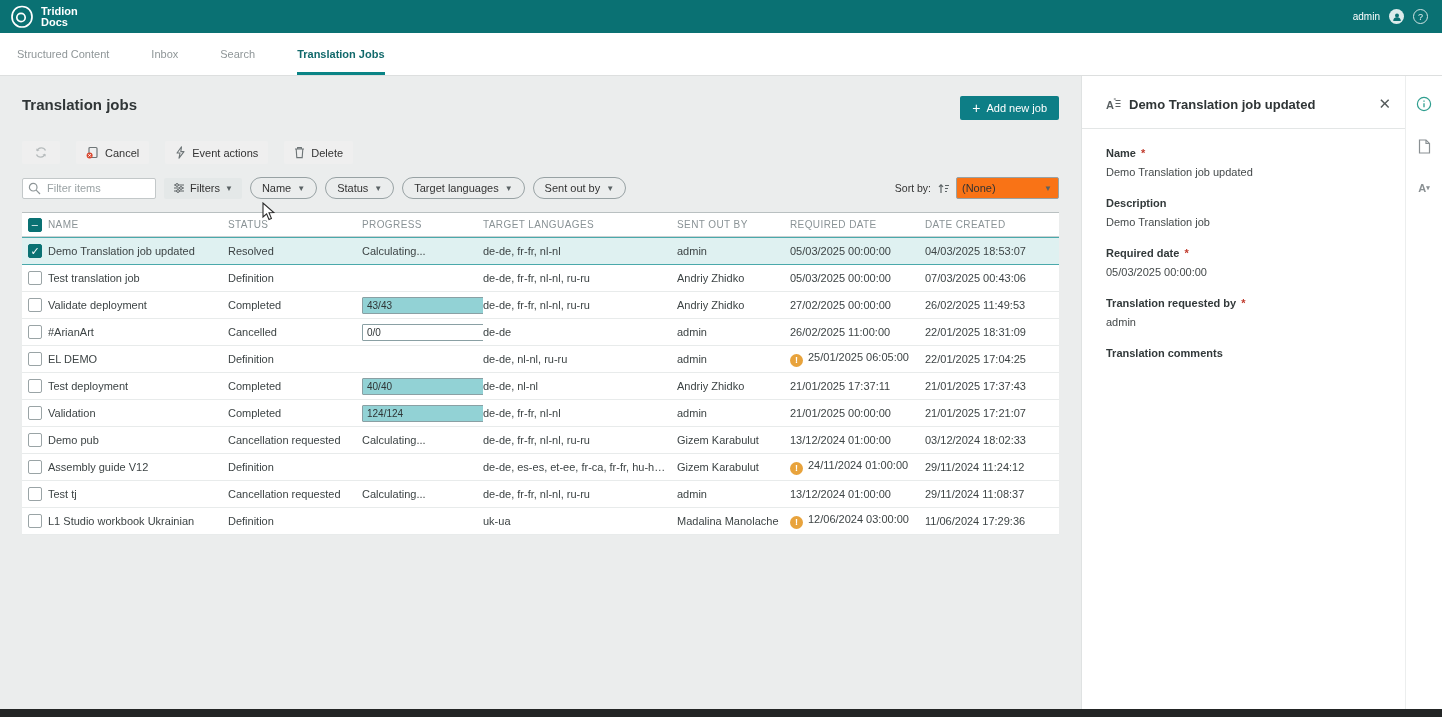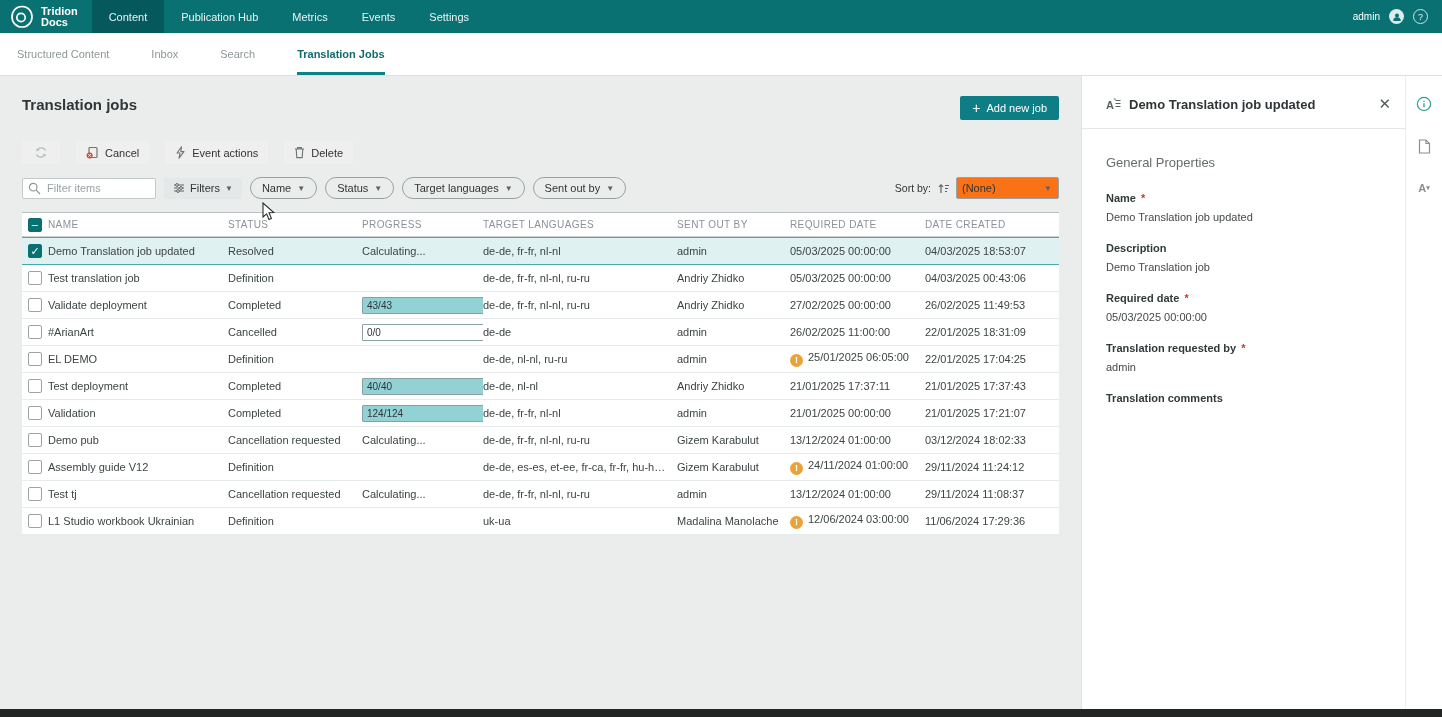--- a/index.html
+++ b/index.html
@@ -91,27 +91,20 @@
   <div class="brand">
     <svg width="24" height="24" viewBox="0 0 24 24">
       <path d="M12 1.5 C6 1.5 2 6 2 12 a10 10 0 0 0 20 0 C22 6 18 1.5 12 1.5 Z" fill="none" stroke="#fff" stroke-width="1.7"></path>
       <circle cx="11" cy="12.5" r="4.2" fill="none" stroke="#fff" stroke-width="1.7"></circle>
     </svg>
     <div class="brand-name">
       <div>Tridion</div>
       <div>Docs</div>
     </div>
   </div>
-  <div class="topnav-items" id="topnav-items">
-      <div class="topnav-item active">Content</div>
-      <div class="topnav-item">Publication Hub</div>
-      <div class="topnav-item">Metrics</div>
-      <div class="topnav-item">Events</div>
-      <div class="topnav-item">Settings</div>
-    </div>
   <div class="topnav-right">
     <span class="user-name">admin</span>
     <span class="avatar">
       <svg width="10" height="10" viewBox="0 0 10 10">
           <circle cx="5" cy="3.4" r="2" fill="#0a7173"></circle>
           <path d="M1.2 9 a3.8 3.8 0 0 1 7.6 0 Z" fill="#0a7173"></path>
         </svg>
     </span>
     <span class="help">?</span>
   </div>
@@ -243,21 +236,21 @@
         <div class="grid-row">
           <div class="cb-cell">
             <span class="cb"></span>
           </div>
           <div class="cell">Test translation job</div>
           <div class="cell">Definition</div>
           <div class="cell"></div>
           <div class="cell">de-de, fr-fr, nl-nl, ru-ru</div>
           <div class="cell">Andriy Zhidko</div>
           <div class="cell">05/03/2025 00:00:00</div>
-          <div class="cell">04/03/2025 00:43:06</div>
+          <div class="cell">07/03/2025 00:43:06</div>
         </div>
         <div class="grid-row">
           <div class="cb-cell">
             <span class="cb"></span>
           </div>
           <div class="cell">Validate deployment</div>
           <div class="cell">Completed</div>
           <div class="cell">
             <div class="pbar">
               <div class="fill" style="width: 100%;"></div>
@@ -391,21 +384,20 @@
     <div class="panel-body">
       <div class="panel-head">
         <svg width="15" height="13" viewBox="0 0 15 13">
           <text x="0" y="11" font-size="11" font-weight="bold" fill="#5a6163" font-family="'Liberation Sans',sans-serif">A</text>
           <path d="M9.5 2.5 h5 M9.5 5.5 h5 M9.5 8.5 h5" stroke="#5a6163" stroke-width="1.2"></path>
           <path d="M7.8 1 h2" stroke="#5a6163" stroke-width="1"></path>
         </svg>
         <span class="panel-title">Demo Translation job updated</span>
         <button class="close-x">✕</button>
       </div>
-      <div class="section-title">General Properties</div>
       <div class="fields" id="panel-fields">
           <div class="field">
             <div class="field-label">Name<span class="req"> *</span></div>
             <div class="field-value">Demo Translation job updated</div>
           </div>
           <div class="field">
             <div class="field-label">Description</div>
             <div class="field-value">Demo Translation job</div>
           </div>
           <div class="field">

